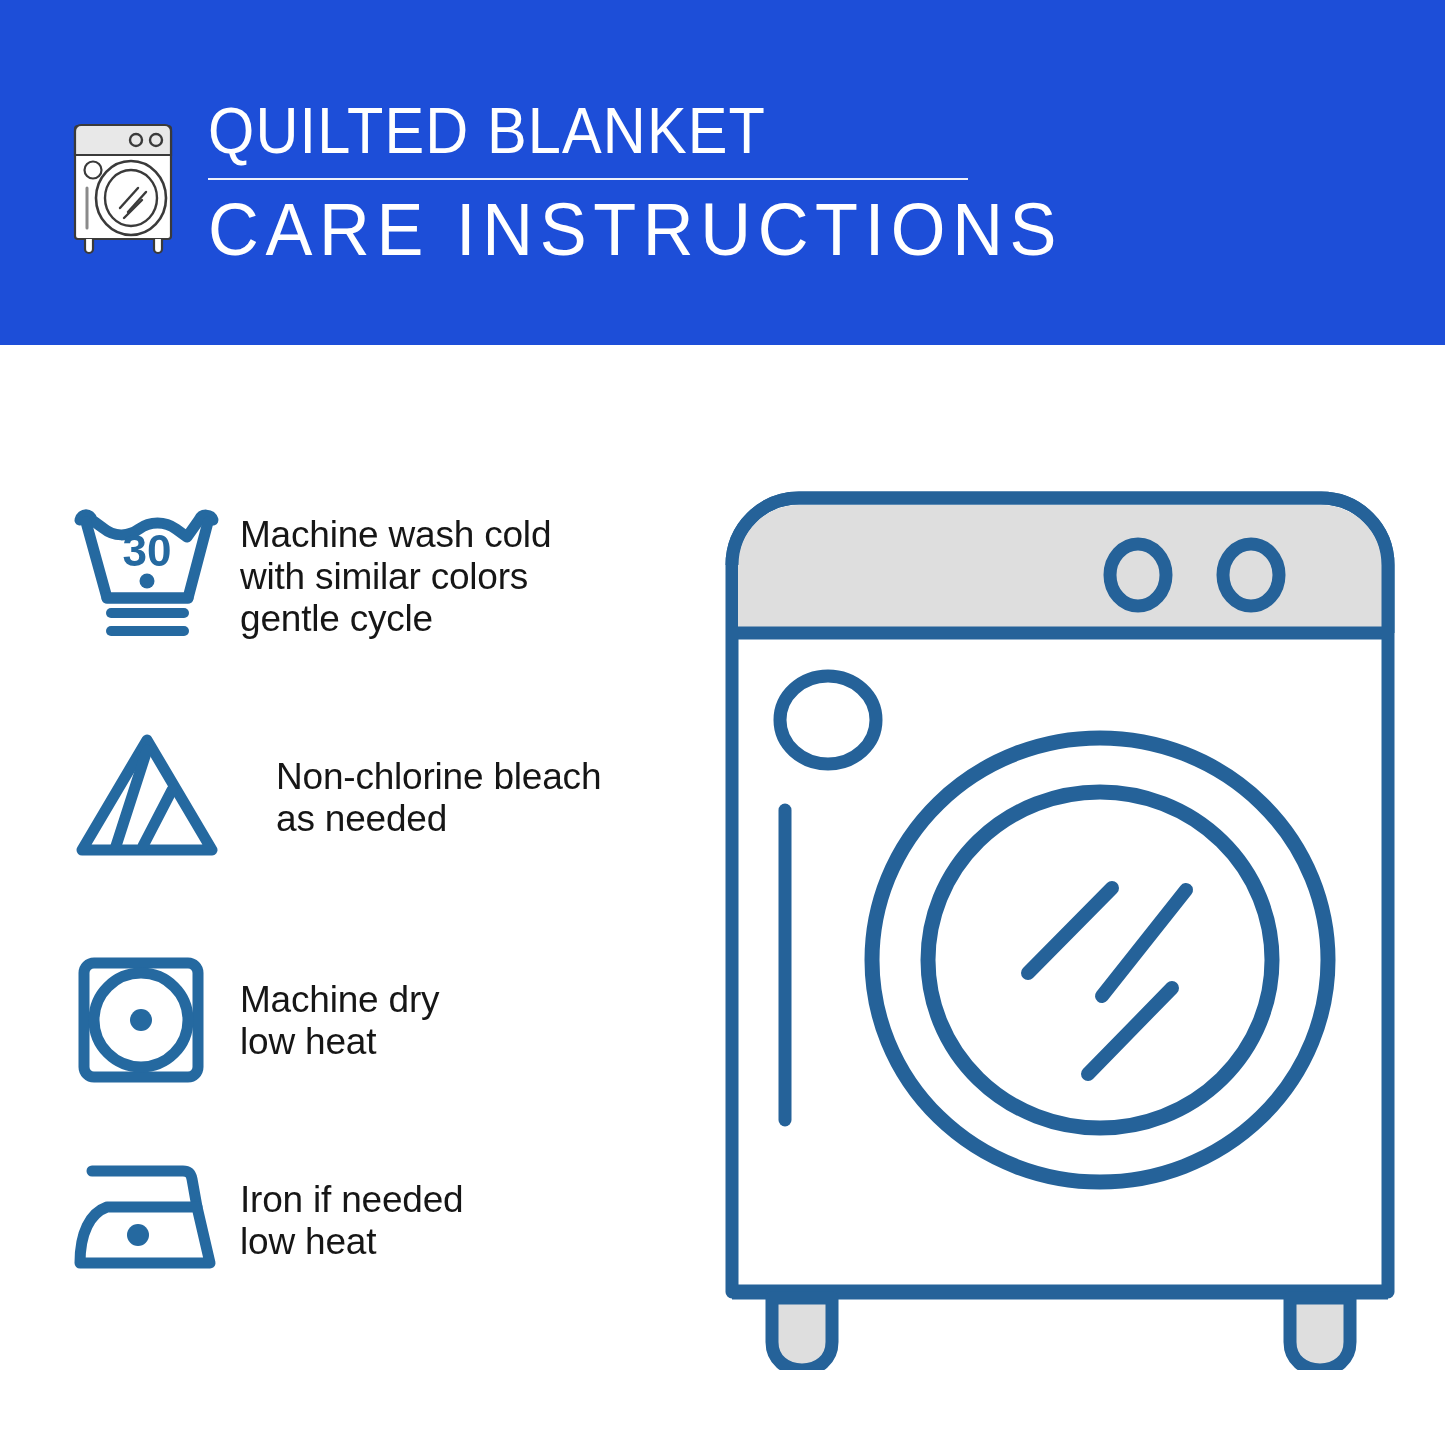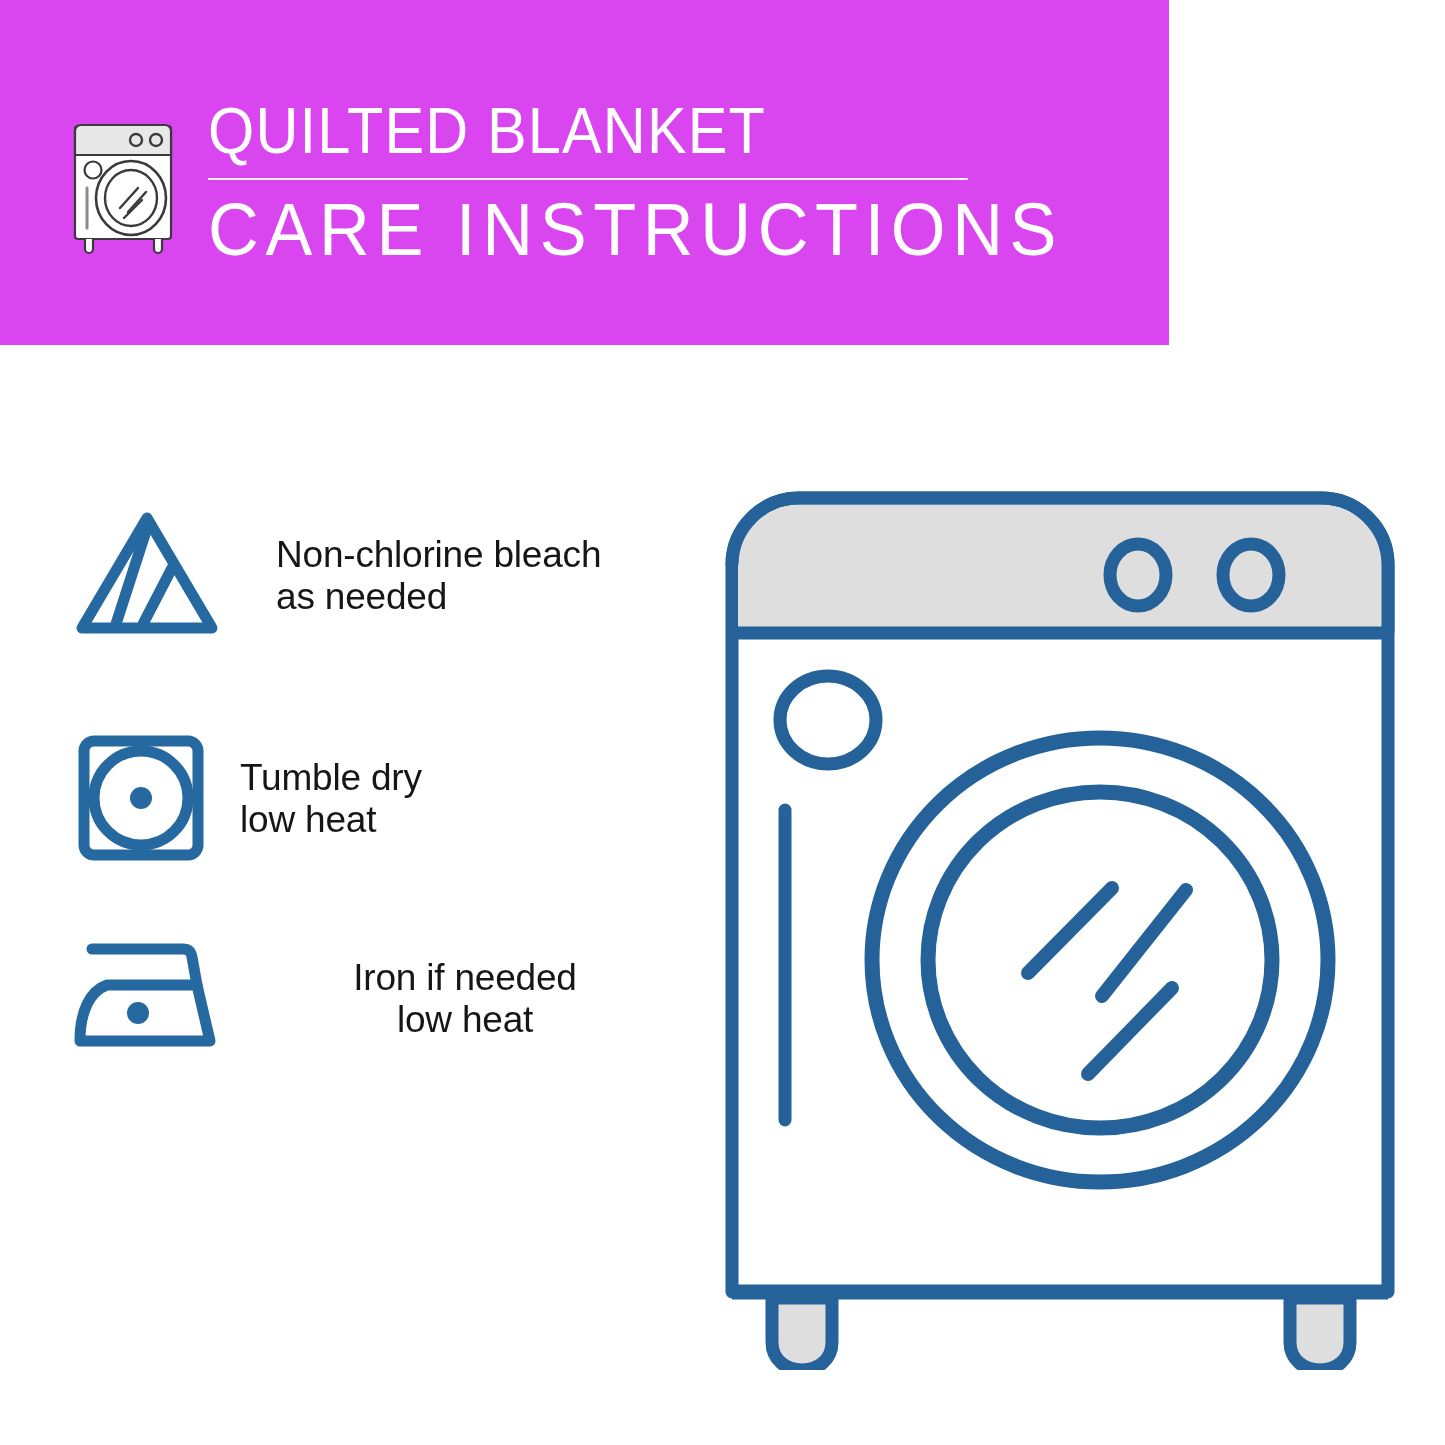--- a/index.html
+++ b/index.html
@@ -13,23 +13,23 @@
     font-family: "Liberation Sans", sans-serif;
     overflow: hidden;
     position: relative;
   }
 
   
   .header {
     position: absolute;
     left: 0;
     top: 0;
-    width: 1169px;
+    width: 1445px;
     height: 345px;
-    background: #d946ef;
+    background: #1d4ed8;
     box-sizing: border-box;
   }
   .header-inner {
     position: absolute;
     left: 68px;
     top: 96px;
     display: flex;
     align-items: flex-start;
   }
   .header-icon {
@@ -103,21 +103,21 @@
     color: #161616;
     font-size: 37px;
     line-height: 42px;
     font-weight: 400;
     letter-spacing: -0.2px;
     white-space: pre-line;
   }
   .care-row.r0 .care-text { padding-top: 22px; }
   .care-row.r1 .care-text { padding-top: 42px; margin-left: 36px; }
   .care-row.r2 .care-text { padding-top: 40px; }
-  .care-row.r3 .care-text { padding-top: 38px; text-align: center; }
+  .care-row.r3 .care-text { padding-top: 38px; }
 
   .care-row.r0 .care-symbol { padding-top: 12px; }
   .care-row.r1 .care-symbol { padding-top: 14px; }
   .care-row.r2 .care-symbol { padding-top: 10px; }
   .care-row.r3 .care-symbol { padding-top: 14px; }
 
   
   .washer-illustration {
     position: absolute;
     left: 710px;
@@ -160,20 +160,42 @@
     <div class="title-block">
       <div class="title-line1">QUILTED BLANKET</div>
       <div class="title-rule"></div>
       <div class="title-line2">CARE INSTRUCTIONS</div>
     </div>
   </div>
 </div>
 
 <div class="care-list">
 
+  <div class="care-row r0">
+    <div class="care-symbol">
+      <svg width="155" height="140" viewBox="0 0 155 140">
+
+        <path d="M10 16 C12 9 20 9 22 16 L33 24 C44 33 58 33 69 25 C80 17 95 17 106 25 L117 33 L129 16 C132 9 141 10 143 16" fill="none" stroke="#2569A0" stroke-width="11" stroke-linecap="round" stroke-linejoin="round"></path>
+
+        <path d="M16 18 L37 94 L118 94 L138 18" fill="none" stroke="#2569A0" stroke-width="11" stroke-linejoin="round" stroke-linecap="round"></path>
+
+        <line x1="37" y1="94" x2="118" y2="94" stroke="#2569A0" stroke-width="11" stroke-linecap="round"></line>
+
+        <text x="77" y="62" text-anchor="middle" font-family="'Liberation Sans', sans-serif" font-size="44" font-weight="700" fill="#2569A0">30</text>
+
+        <circle cx="77" cy="77" r="7.5" fill="#2569A0"></circle>
+
+        <line x1="41" y1="109" x2="114" y2="109" stroke="#2569A0" stroke-width="10" stroke-linecap="round"></line>
+        <line x1="41" y1="127" x2="114" y2="127" stroke="#2569A0" stroke-width="10" stroke-linecap="round"></line>
+      </svg>
+    </div>
+    <div class="care-text">Machine wash cold
+with similar colors
+gentle cycle</div>
+  </div>
 
   <div class="care-row r1">
     <div class="care-symbol">
       <svg width="155" height="135" viewBox="0 0 155 135">
 
         <path d="M77 12 L142 122 L12 122 Z" fill="none" stroke="#2569A0" stroke-width="11" stroke-linejoin="round"></path>
 
         <line x1="77" y1="22" x2="46" y2="118" stroke="#2569A0" stroke-width="11" stroke-linecap="round"></line>
         <line x1="102" y1="62" x2="73" y2="118" stroke="#2569A0" stroke-width="11" stroke-linecap="round"></line>
       </svg>
@@ -183,21 +205,21 @@
   </div>
 
   <div class="care-row r2">
     <div class="care-symbol">
       <svg width="155" height="140" viewBox="0 0 155 140">
         <rect x="14" y="14" width="114" height="114" rx="10" fill="none" stroke="#2569A0" stroke-width="11"></rect>
         <circle cx="71" cy="71" r="47" fill="none" stroke="#2569A0" stroke-width="11"></circle>
         <circle cx="71" cy="71" r="11" fill="#2569A0"></circle>
       </svg>
     </div>
-    <div class="care-text">Tumble dry
+    <div class="care-text">Machine dry
 low heat</div>
   </div>
 
   <div class="care-row r3">
     <div class="care-symbol">
       <svg width="155" height="125" viewBox="0 0 155 125">
 
         <path d="M22 16 L113 16 C119 16 121 19 122 24 L127 52" fill="none" stroke="#2569A0" stroke-width="11" stroke-linecap="round" stroke-linejoin="round"></path>
 
         <path d="M37 52 L127 52 L140 108 L10 108 C10 78 20 58 37 52 Z" fill="none" stroke="#2569A0" stroke-width="11" stroke-linejoin="round" stroke-linecap="round"></path>

